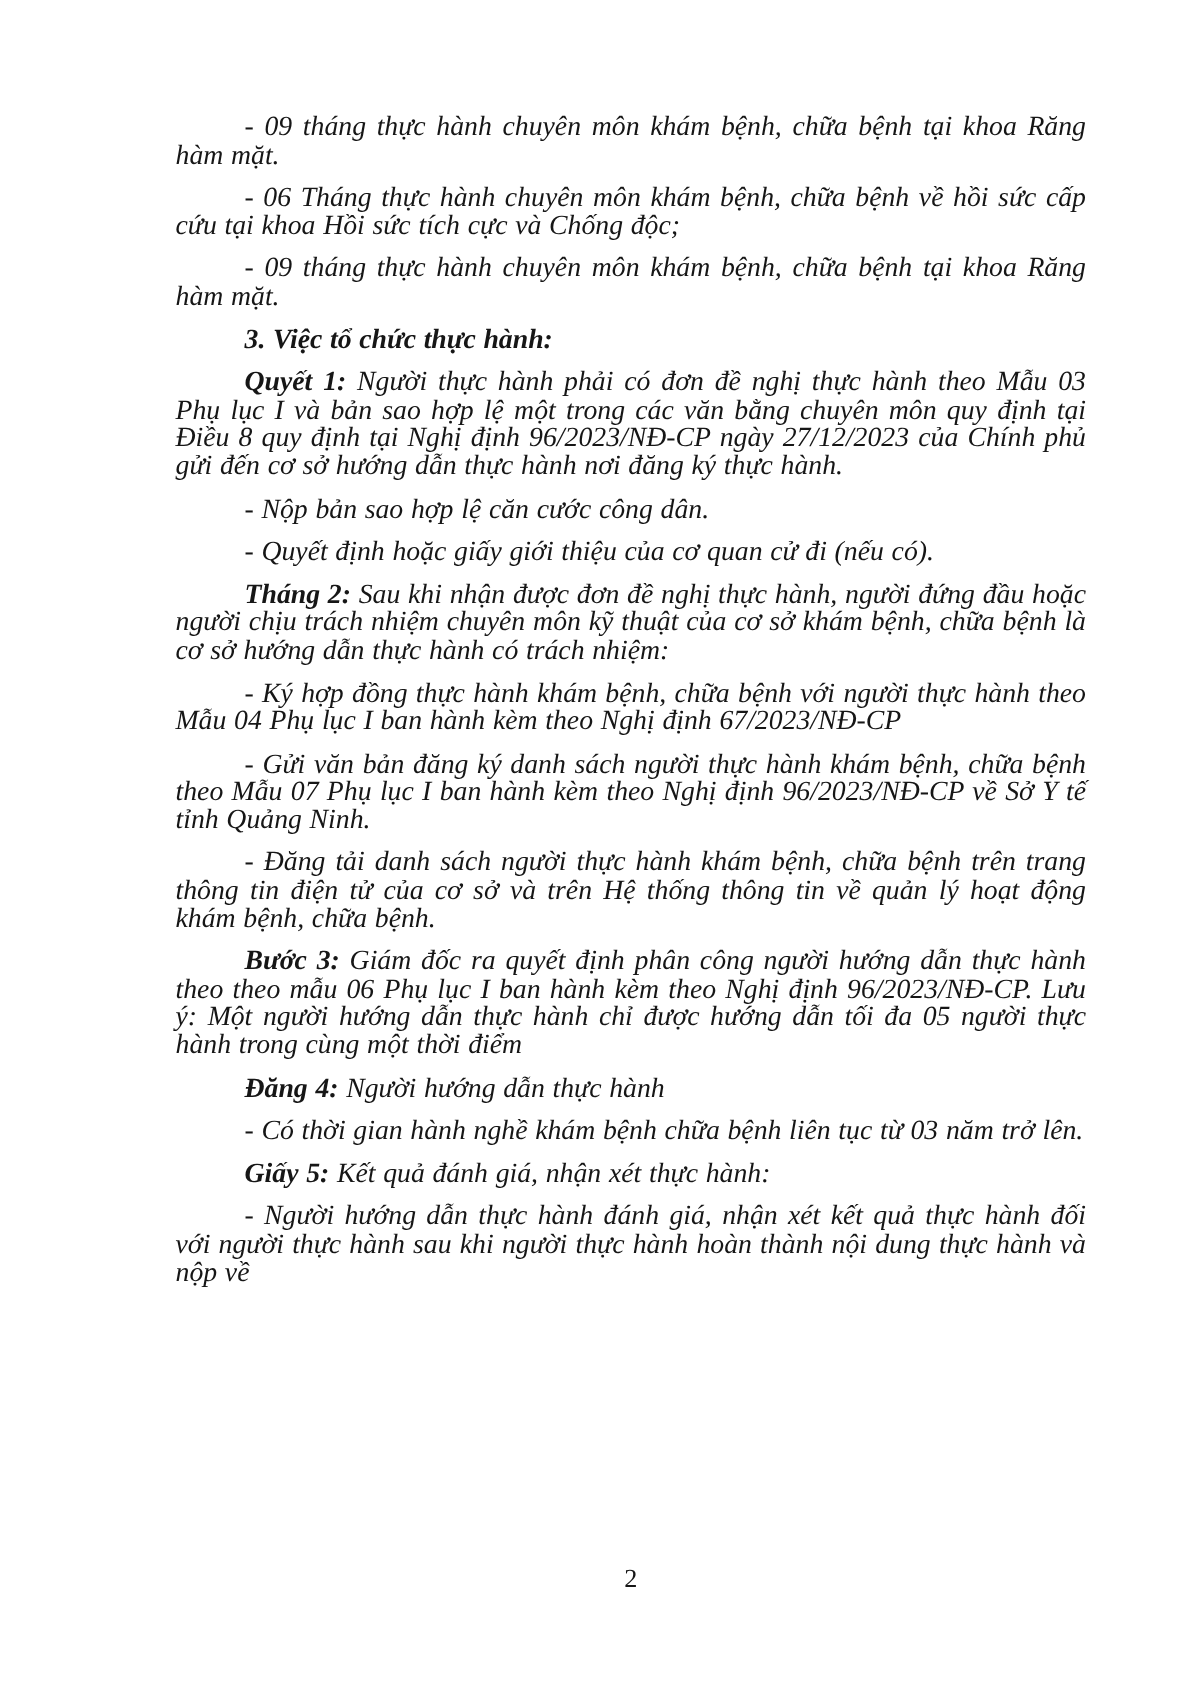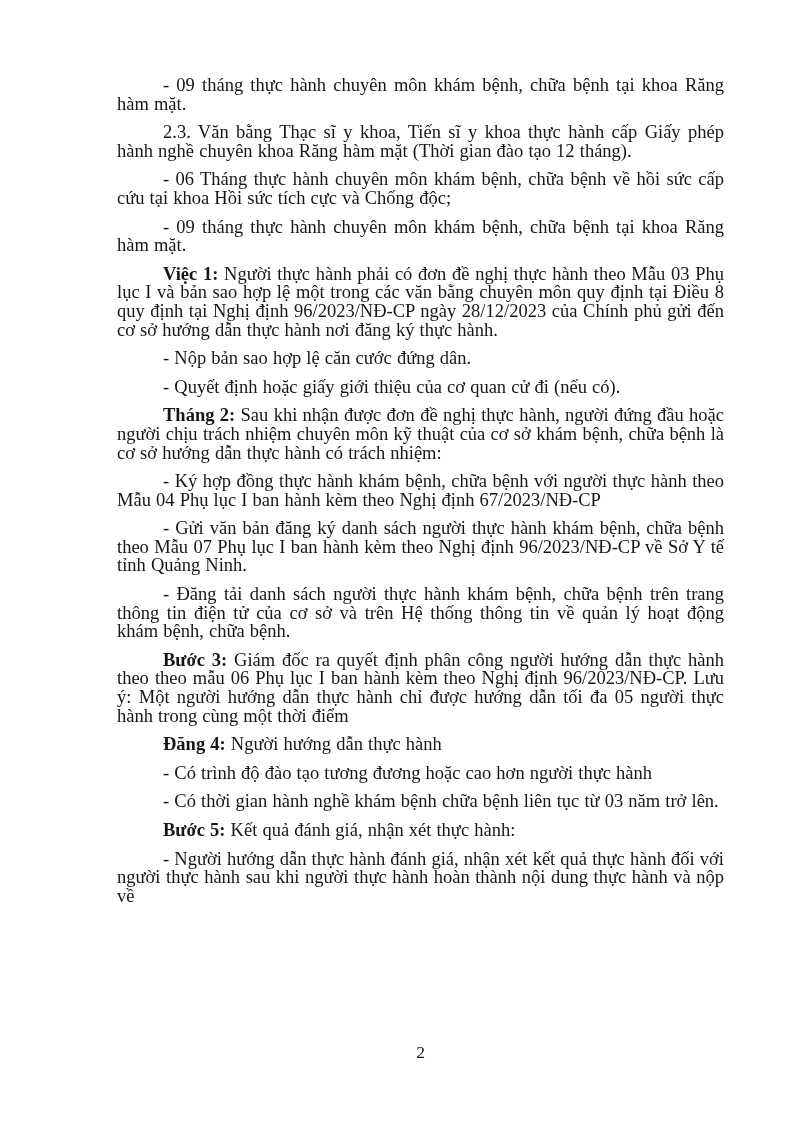--- a/index.html
+++ b/index.html
@@ -15,20 +15,21 @@
     background: #ffffff;
     color: #161616;
     font-family: "Liberation Serif", "DejaVu Serif", serif;
     overflow: hidden;
   }
   .doc-body {
     position: absolute;
     left: 117px;
     top: 76px;
     width: 607px;
+    font-style: italic;
   }
   .doc-body p {
     margin: 10px 0 0 0;
     font-size: 18.5px;
     line-height: 18.6px;
     text-indent: 46px;
     text-align: justify;
     word-spacing: 0.5px;
   }
   .doc-body p:first-child {
@@ -48,49 +49,48 @@
     color: #161616;
   }
 </style>
 </head>
 <body>
 
 <div class="page">
   <div class="doc-body">
   <p><span>- 09 tháng thực hành chuyên môn khám bệnh, chữa bệnh tại khoa Răng hàm mặt.</span></p>
 
-  <p><span>2.3. Văn bằng Thạc sĩ y khoa, Tiến sĩ y khoa thực hành cấp Giấy phép hành nghề chuyên khoa Răng hàm mặt (Thời gian đào tạo 12 tháng).</span></p>
 
   <p><span>- 06 Tháng thực hành chuyên môn khám bệnh, chữa bệnh về hồi sức cấp cứu tại khoa Hồi sức tích cực và Chống độc;</span></p>
 
   <p><span>- 09 tháng thực hành chuyên môn khám bệnh, chữa bệnh tại khoa Răng hàm mặt.</span></p>
 
+  <p><b>3. Việc tổ chức thực hành:</b><span></span></p>
 
-  <p><b>Việc 1:</b><span> Người thực hành phải có đơn đề nghị thực hành theo Mẫu 03 Phụ lục I và bản sao hợp lệ một trong các văn bằng chuyên môn quy định tại Điều 8 quy định tại Nghị định 96/2023/NĐ-CP ngày 28/12/2023 của Chính phủ gửi đến cơ sở hướng dẫn thực hành nơi đăng ký thực hành.</span></p>
+  <p><b>Quyết 1:</b><span> Người thực hành phải có đơn đề nghị thực hành theo Mẫu 03 Phụ lục I và bản sao hợp lệ một trong các văn bằng chuyên môn quy định tại Điều 8 quy định tại Nghị định 96/2023/NĐ-CP ngày 27/12/2023 của Chính phủ gửi đến cơ sở hướng dẫn thực hành nơi đăng ký thực hành.</span></p>
 
 
-  <p><span>- Nộp bản sao hợp lệ căn cước đứng dân.</span></p>
+  <p><span>- Nộp bản sao hợp lệ căn cước công dân.</span></p>
 
   <p><span>- Quyết định hoặc giấy giới thiệu của cơ quan cử đi (nếu có).</span></p>
 
   <p><b>Tháng 2:</b><span> Sau khi nhận được đơn đề nghị thực hành, người đứng đầu hoặc người chịu trách nhiệm chuyên môn kỹ thuật của cơ sở khám bệnh, chữa bệnh là cơ sở hướng dẫn thực hành có trách nhiệm:</span></p>
 
   <p><span>- Ký hợp đồng thực hành khám bệnh, chữa bệnh với người thực hành theo Mẫu 04 Phụ lục I ban hành kèm theo Nghị định 67/2023/NĐ-CP</span></p>
 
   <p><span>- Gửi văn bản đăng ký danh sách người thực hành khám bệnh, chữa bệnh theo Mẫu 07 Phụ lục I ban hành kèm theo Nghị định 96/2023/NĐ-CP về Sở Y tế tỉnh Quảng Ninh.</span></p>
 
   <p><span>- Đăng tải danh sách người thực hành khám bệnh, chữa bệnh trên trang thông tin điện tử của cơ sở và trên Hệ thống thông tin về quản lý hoạt động khám bệnh, chữa bệnh.</span></p>
 
   <p><b>Bước 3:</b><span> Giám đốc ra quyết định phân công người hướng dẫn thực hành theo theo mẫu 06 Phụ lục I ban hành kèm theo Nghị định 96/2023/NĐ-CP. Lưu ý: Một người hướng dẫn thực hành chỉ được hướng dẫn tối đa 05 người thực hành trong cùng một thời điểm</span></p>
 
   <p><b>Đăng 4:</b><span> Người hướng dẫn thực hành</span></p>
 
 
-  <p><span>- Có trình độ đào tạo tương đương hoặc cao hơn người thực hành</span></p>
 
   <p><span>- Có thời gian hành nghề khám bệnh chữa bệnh liên tục từ 03 năm trở lên.</span></p>
 
-  <p><b>Bước 5:</b><span> Kết quả đánh giá, nhận xét thực hành:</span></p>
+  <p><b>Giấy 5:</b><span> Kết quả đánh giá, nhận xét thực hành:</span></p>
 
   <p><span>- Người hướng dẫn thực hành đánh giá, nhận xét kết quả thực hành đối với người thực hành sau khi người thực hành hoàn thành nội dung thực hành và nộp về</span></p>
 </div>
   <div class="page-number">2</div>
 </div>
 
 </body></html>

